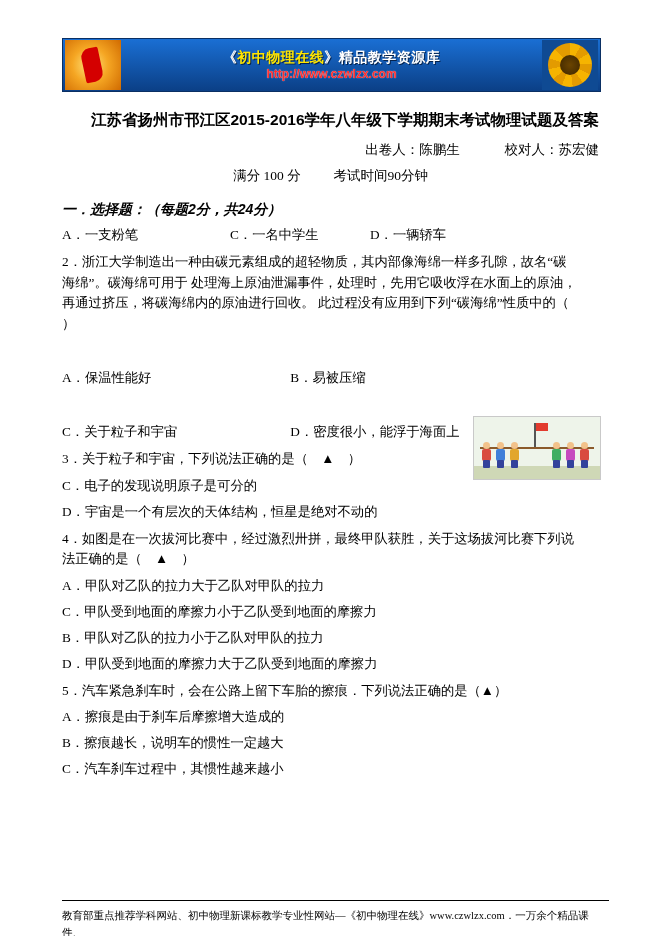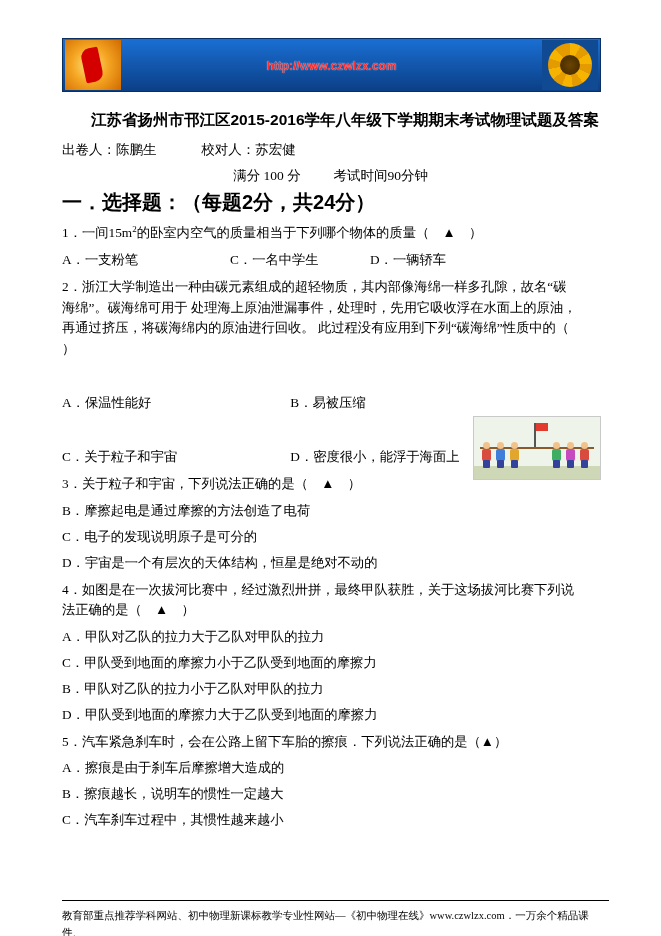--- a/index.html
+++ b/index.html
@@ -107,36 +107,37 @@
   .doc-title {
     margin-top: 18px;
     font-family: "Liberation Sans", "DejaVu Sans", sans-serif;
     font-weight: bold;
     font-size: 15.5px;
     text-align: right;
     letter-spacing: 0px;
   }
   .meta-line {
     margin-top: 10px;
-    text-align: left;
+    text-align: right;
     font-size: 13.5px;
   }
   .meta-line .gap { display: inline-block; width: 38px; }
   .meta-line2 {
     margin-top: 8px;
     text-align: center;
     font-size: 13.5px;
   }
   .meta-line2 .gap { display: inline-block; width: 26px; }
 
   .section-title {
-    margin-top: 4px;
+    margin-top: 16px;
     font-family: "Liberation Sans", "DejaVu Sans", sans-serif;
     font-weight: bold;
-    font-size: 20px;
+    font-size: 14px;
+    font-style: italic;
   }
 
   
   .q {
     margin-top: 7px;
     font-size: 13.3px;
     line-height: 1.55;
     text-align: justify;
   }
   .q p { margin: 0; }
@@ -215,20 +216,21 @@
   .footer p { margin: 0; }
 </style>
 </head>
 <body>
 
 <div class="page">
 
   <div class="banner">
     <div class="banner-logo"></div>
     <div class="banner-center">
+      <div class="banner-title"><span>《</span><span class="hl">初中物理在线</span><span>》精品教学资源库</span></div>
       <div class="banner-url">http://www.czwlzx.com</div>
     </div>
     <div class="banner-flower"></div>
   </div>
 
   <div class="doc-title">江苏省扬州市邗江区2015-2016学年八年级下学期期末考试物理试题及答案</div>
 
   <div class="meta-line">
     <span>出卷人：陈鹏生</span>
     <span class="gap"></span>
@@ -236,23 +238,20 @@
   </div>
 
   <div class="meta-line2">
     <span>满分 100 分</span>
     <span class="gap"></span>
     <span>考试时间90分钟</span>
   </div>
 
   <div class="section-title">一．选择题：（每题2分，共24分）</div>
 
-  <div class="q">
-    <p><span>1．一间15m</span><sup class="sup">2</sup><span>的卧室内空气的质量相当于下列哪个物体的质量（　▲　）</span></p>
-  </div>
   <div class="opt-row">
     <span class="o1">A．一支粉笔</span>
     <span class="o3">C．一名中学生</span>
     <span class="o4">D．一辆轿车</span>
   </div>
 
   <div class="q">
     <p>2．浙江大学制造出一种由碳元素组成的超轻物质，其内部像海绵一样多孔隙，故名“碳</p>
     <p>海绵”。碳海绵可用于 处理海上原油泄漏事件，处理时，先用它吸收浮在水面上的原油，</p>
     <p>再通过挤压，将碳海绵内的原油进行回收。 此过程没有应用到下列“碳海绵”性质中的（</p>
@@ -299,21 +298,20 @@
     <div class="person" style="left:106px;">
         <span class="head"></span>
         <span class="body" style="background:#d94b3f;"></span>
         <span class="legs"></span>
       </div>
   </div>
 
   <div class="q">
     <p>3．关于粒子和宇宙，下列说法正确的是（　▲　）</p>
   </div>
-  <div class="opt-line">B．摩擦起电是通过摩擦的方法创造了电荷</div>
   <div class="opt-line">C．电子的发现说明原子是可分的</div>
   <div class="opt-line">D．宇宙是一个有层次的天体结构，恒星是绝对不动的</div>
 
   <div class="q">
     <p>4．如图是在一次拔河比赛中，经过激烈卅拼，最终甲队获胜，关于这场拔河比赛下列说</p>
     <p>法正确的是（　▲　）</p>
   </div>
   <div class="opt-line">A．甲队对乙队的拉力大于乙队对甲队的拉力</div>
   <div class="opt-line">C．甲队受到地面的摩擦力小于乙队受到地面的摩擦力</div>
   <div class="opt-line">B．甲队对乙队的拉力小于乙队对甲队的拉力</div>

